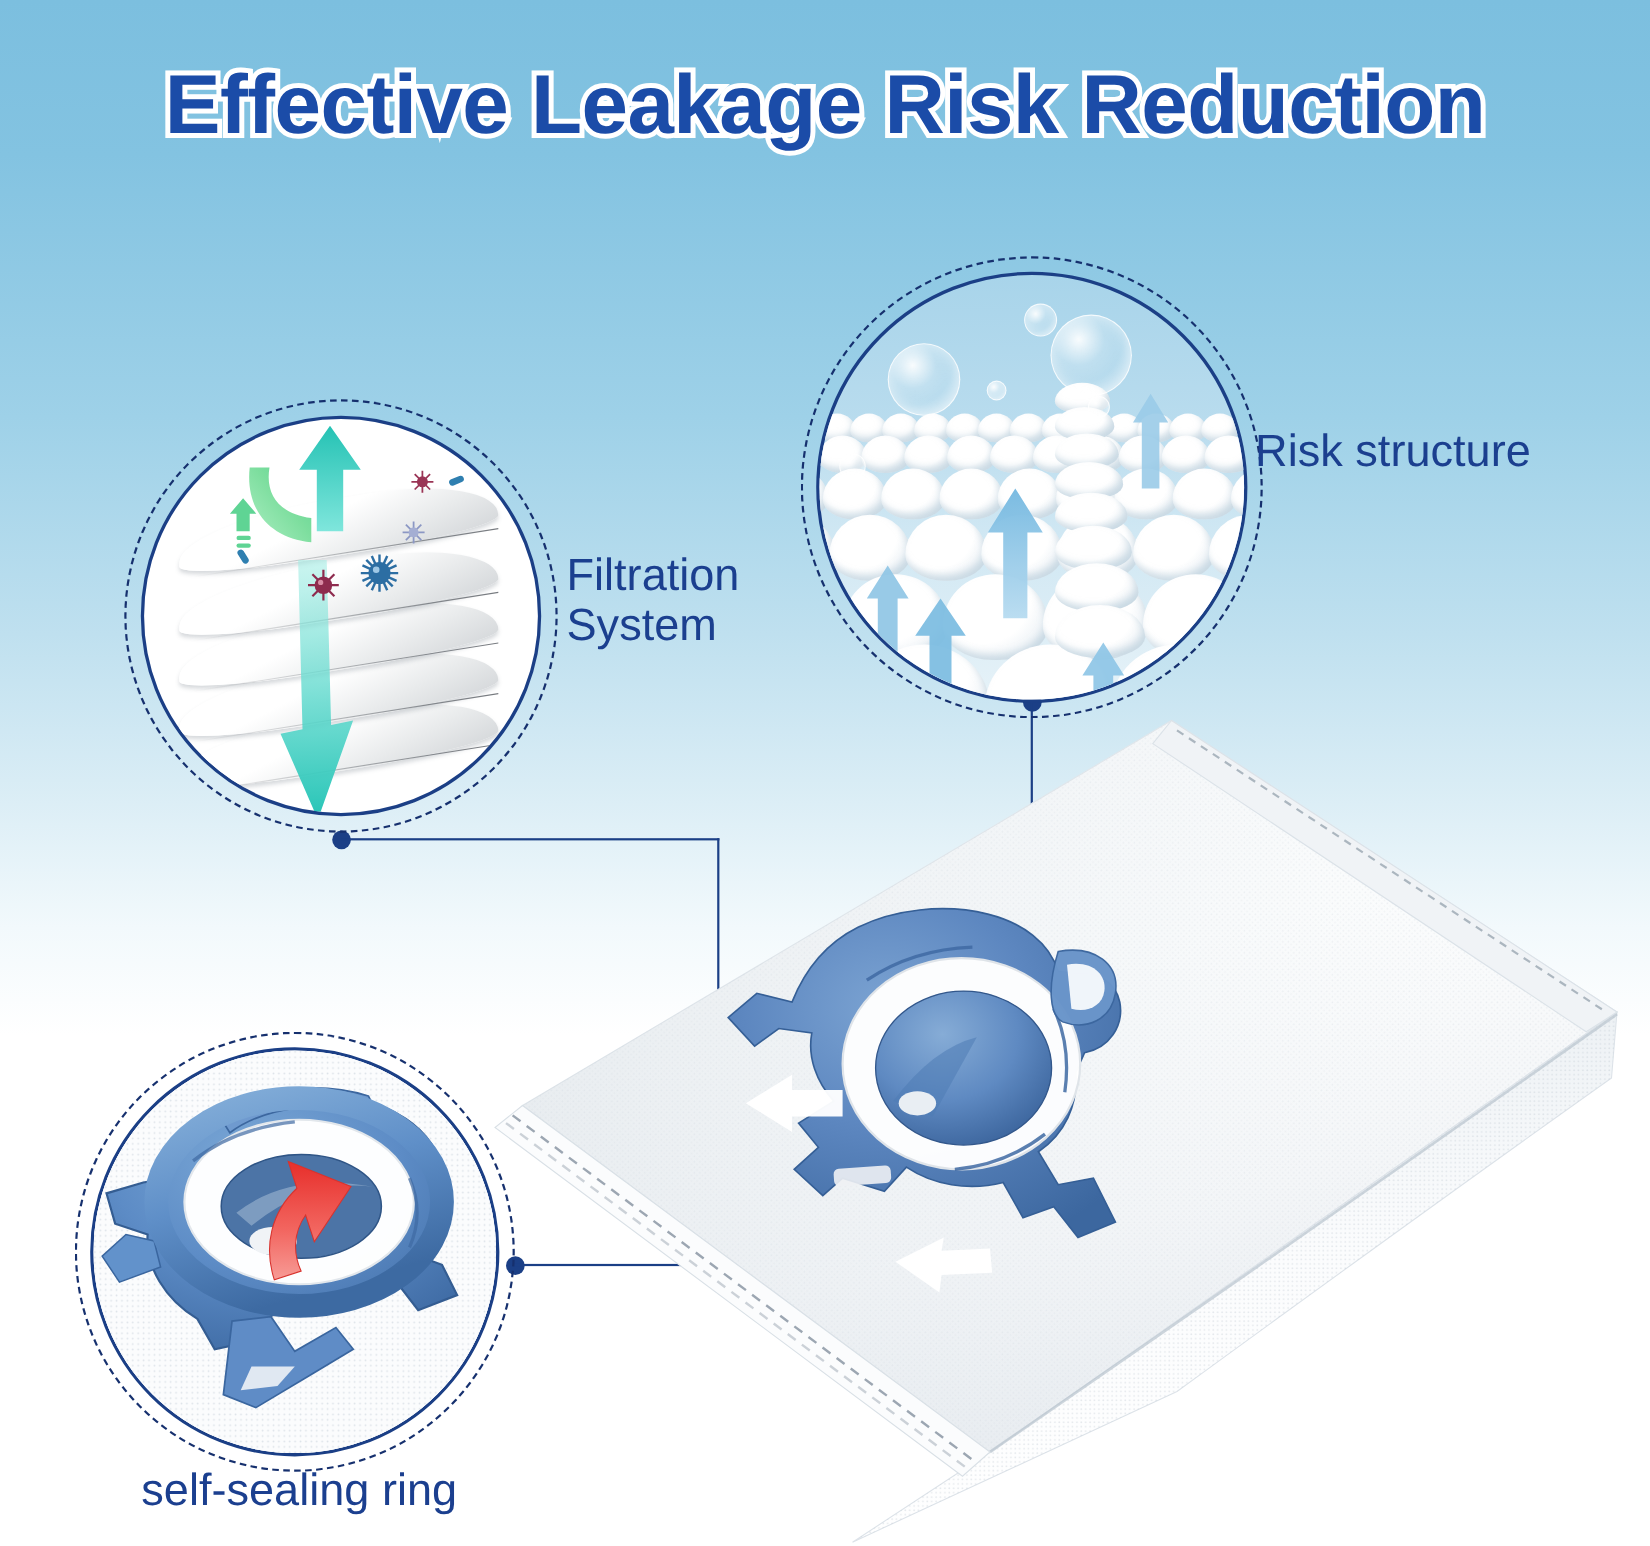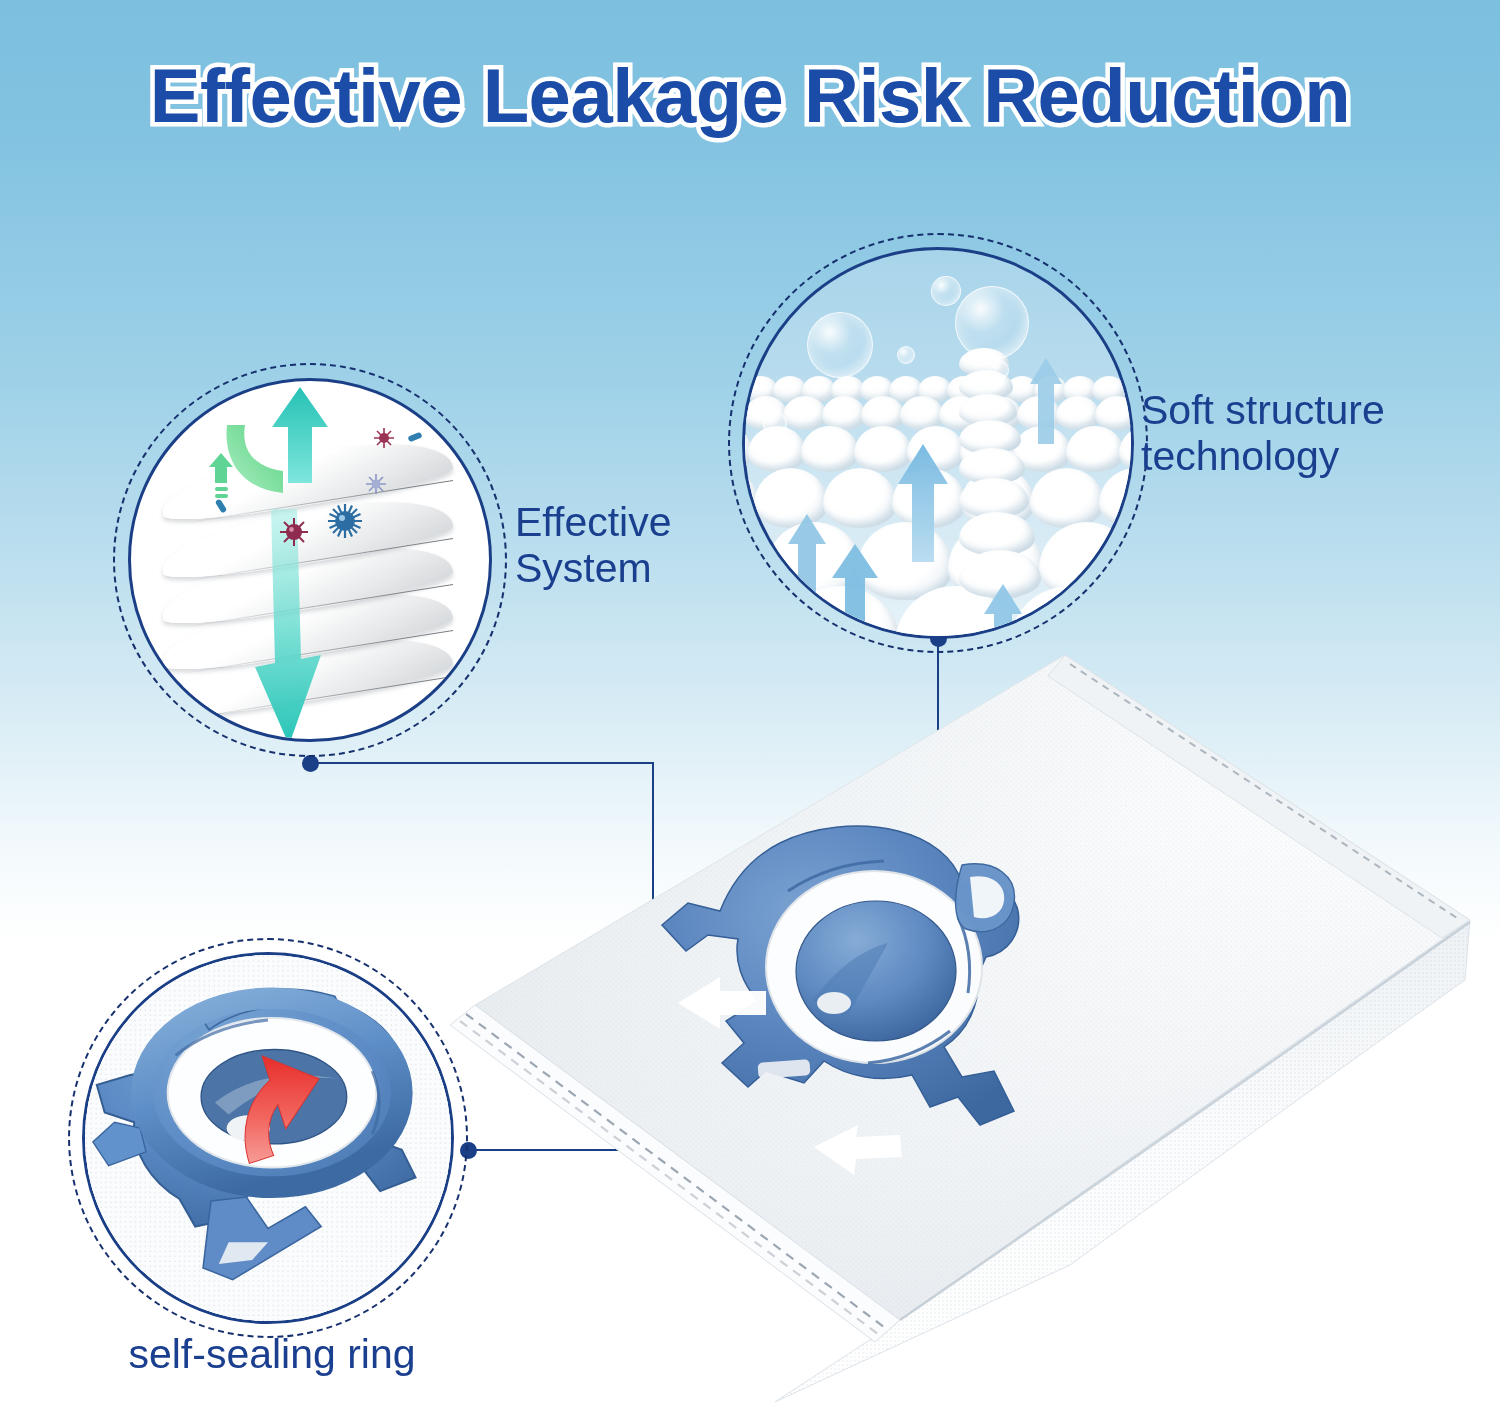--- a/index.html
+++ b/index.html
@@ -404,21 +404,21 @@
 
         <svg class="germ" style="left:82px; top:118px; width:16px; height:14px;" viewBox="0 0 16 14">
           <rect x="1" y="4" width="14" height="6" rx="3" fill="#2f7fb0" transform="rotate(58 8 7)"></rect>
         </svg>
 
       </div>
     </div>
   </div>
 
   <div class="callout-label" id="label-layers">
-    <div>Effective</div>
+    <div>Filtration</div>
     <div>System</div>
   </div>
 
   <div class="bubble" id="bubble-soft">
     <div class="dashed"></div>
     <div class="solid">
       <div id="soft-art">
 
         <div class="quilt-row" style="left:-30px; top:126px;">
           <div class="puff" style="width:34px;height:26px;"></div>
@@ -531,22 +531,21 @@
         <div class="sbubble" style="left:210px; top:36px;  width:74px; height:74px;"></div>
         <div class="sbubble" style="left:186px; top:26px;  width:30px; height:30px;"></div>
         <div class="sbubble" style="left:152px; top:96px;  width:18px; height:18px;"></div>
         <div class="sbubble" style="left:18px;  top:162px; width:24px; height:24px;"></div>
         <div class="sbubble" style="left:244px; top:110px; width:20px; height:20px;"></div>
       </div>
     </div>
   </div>
 
   <div class="callout-label" id="label-soft">
-    <div>Soft structure</div>
-    <div>technology</div>
+    <div>Risk structure</div>
   </div>
 
   <div class="bubble" id="bubble-ring">
     <div class="dashed"></div>
     <div class="solid">
       <svg id="ring-art" viewBox="0 0 372 372">
         <defs>
           <radialGradient id="plateG" cx="42%" cy="26%" r="86%">
             <stop offset="0%" stop-color="#7ba8d6"></stop>
             <stop offset="48%" stop-color="#5d8cc6"></stop>

